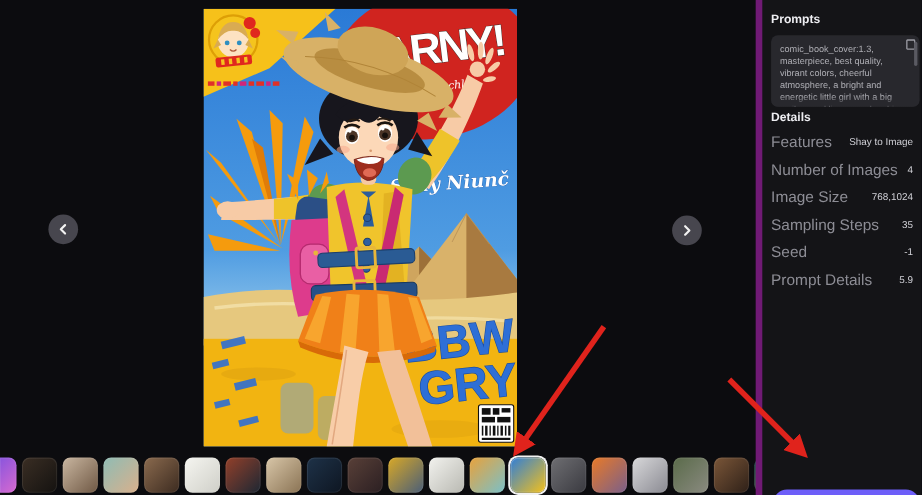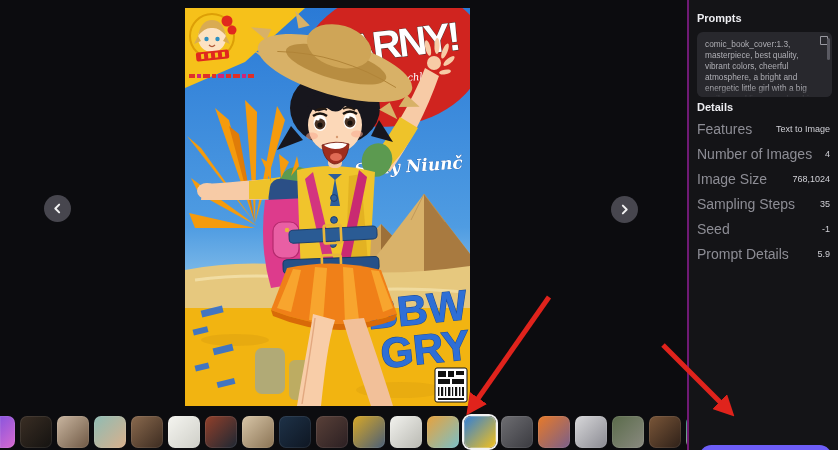--- a/index.html
+++ b/index.html
@@ -22,21 +22,21 @@
   
   .strip { position:absolute; left:0; top:413px; width:687px; height:37px;
     display:flex; align-items:center; gap:5px; overflow:hidden; }
   .thumb { width:32px; height:32px; border-radius:7px; flex:0 0 auto; cursor:pointer;
     box-shadow:inset 0 0 0 1px rgba(255,255,255,.08); }
   .thumb.partial { width:15px; border-radius:0 7px 7px 0; }
   .thumb.selected { box-shadow:0 0 0 2px #f2f2f2, inset 0 0 0 1px rgba(255,255,255,.25); }
 
   
   .sidebar { position:absolute; left:687px; top:0; width:151px; height:450px;
-    background:#141417; border-left:2px solid #701a75; padding:8px 8px 8px 8px; }
+    background:#141417; border-left:6px solid #701a75; padding:8px 8px 8px 8px; }
   .sb-heading { color:#ededf1; font-size:11px; font-weight:bold; margin:4px 0 8px 0; }
   .prompt-box { position:relative; background:#28282d; border-radius:6px;
     width:135px; height:65px; overflow:hidden; padding:7px 14px 4px 8px; cursor:text; }
   .prompt-text { color:#aeaeb4; font-size:8.3px; line-height:11px; word-wrap:break-word; }
   .prompt-fade { position:absolute; left:0; bottom:0; width:100%; height:10px;
     background:linear-gradient(transparent, rgba(40,40,45,.95)); }
   .copy-icon { position:absolute; top:4px; right:4px; width:8px; height:9px; cursor:pointer; }
   .copy-icon::before { content:""; position:absolute; left:0; bottom:0; width:6px; height:7px;
     border:1px solid #9a9aa2; border-radius:1px; }
   .copy-icon::after { content:""; position:absolute; right:0; top:0; width:6px; height:7px;
@@ -326,21 +326,21 @@
       <div class="prompt-text">comic_book_cover:1.3, masterpiece, best quality, vibrant colors, cheerful atmosphere, a bright and energetic little girl with a big smile, sparkling eyes, laughing joyfully, in a playful explorer outfit with a sun hat and explorer outfit</div>
       <div class="prompt-fade"></div>
       <span class="copy-icon"></span>
       <span class="scroll-thumb"></span>
     </div>
 
     <div class="details">
       <div class="sb-heading">Details</div>
       <div class="detail-row">
         <span class="detail-label">Features</span>
-        <span class="detail-value">Text to Image</span>
+        <span class="detail-value">Shay to Image</span>
       </div>
       <div class="detail-row">
         <span class="detail-label">Number of Images</span>
         <span class="detail-value">4</span>
       </div>
       <div class="detail-row">
         <span class="detail-label">Image Size</span>
         <span class="detail-value">768,1024</span>
       </div>
       <div class="detail-row">

